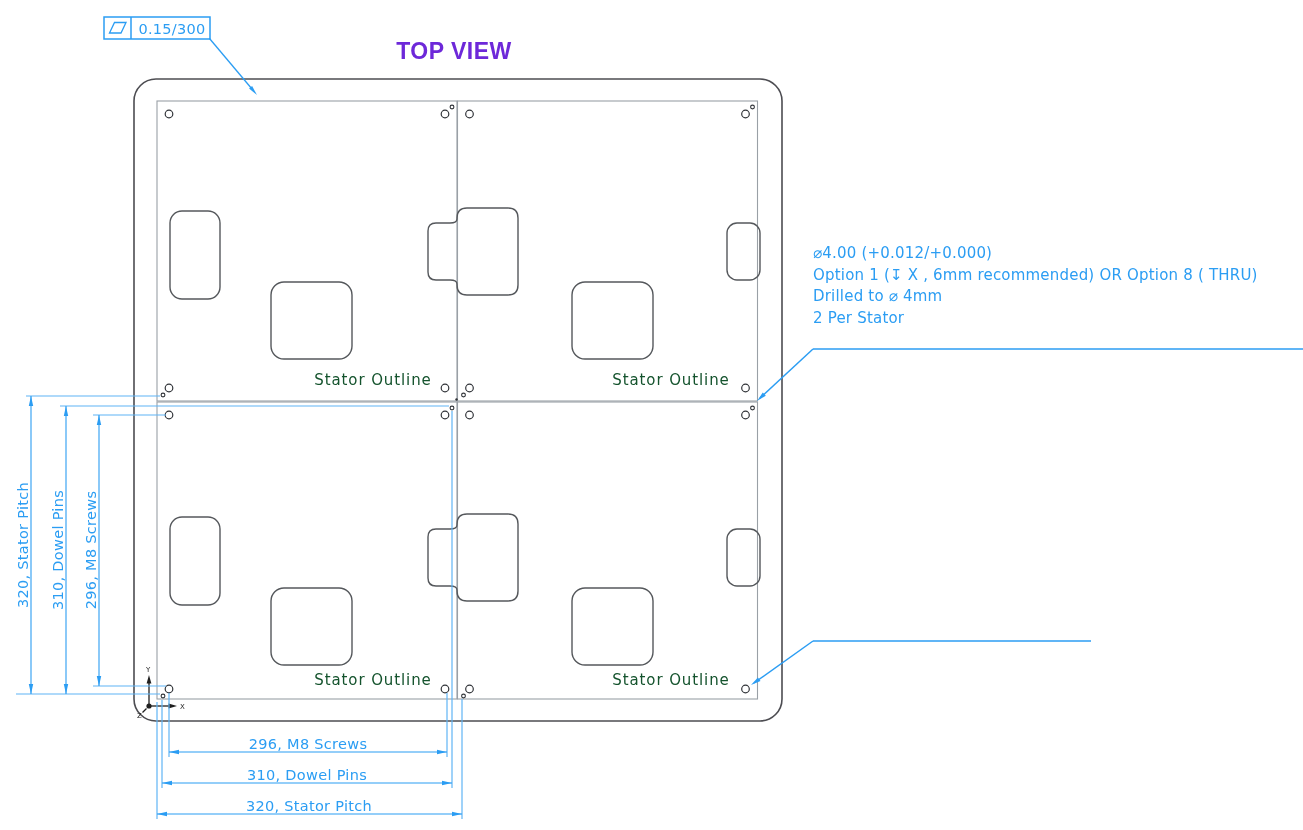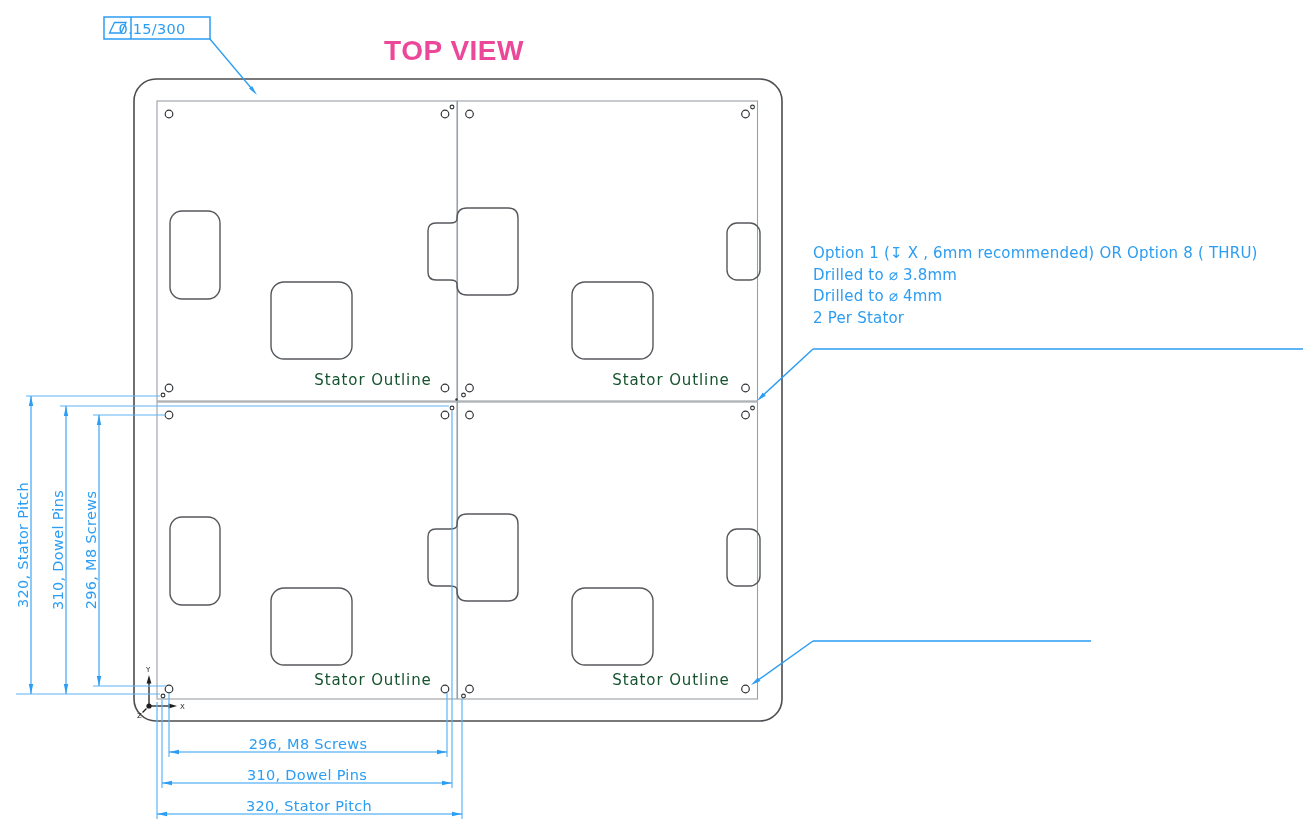--- a/index.html
+++ b/index.html
@@ -1,20 +1,20 @@
 <!DOCTYPE html>
 <html><head>
 <meta charset="utf-8">
 <style>
   html,body{margin:0;padding:0;background:#ffffff;}
   .canvas{position:relative;width:1303px;height:830px;background:#ffffff;overflow:hidden;
           font-family:"DejaVu Sans","Liberation Sans",sans-serif;}
   svg.linework{position:absolute;left:0;top:0;}
   .txt{position:absolute;white-space:nowrap;}
-  .title{font-size:28px;font-weight:bold;color:#ec4899;letter-spacing:0.5px;
+  .title{font-size:23px;font-weight:bold;color:#6d28d9;letter-spacing:0.5px;
          transform:translate(-50%,-50%);font-family:"Liberation Sans",sans-serif;}
   .fcf-value{font-size:14.5px;color:#2b9df3;transform:translate(-50%,-50%);letter-spacing:0.3px;}
   .stator-label{font-size:15px;color:#14532d;letter-spacing:0.9px;transform:translate(-50%,-50%);}
   .dim-label{font-size:14.5px;color:#2b9df3;letter-spacing:0.3px;transform:translate(-50%,-50%);}
   .dim-label.vert{transform:translate(-50%,-50%) rotate(-90deg);}
   .note{position:absolute;color:#2b9df3;font-size:15px;letter-spacing:0.2px;}
   .note .line{height:21.5px;line-height:21.5px;}
 </style>
 </head>
 <body>
@@ -152,36 +152,36 @@
     <polygon points="757,401 762.8,392.6 765.8,395.8" stroke="none"></polygon>
 
     <line x1="813" y1="641" x2="1091" y2="641"></line>
     <line x1="813" y1="641" x2="754" y2="683"></line>
     <polygon points="751,685 757.9,677.4 760.5,681" stroke="none"></polygon>
   </g>
 </svg>
 
 <div class="txt title" style="left:454px;top:51px;">TOP VIEW</div>
 
-<div class="txt fcf-value" style="left:152px;top:28.5px;">0.15/300</div>
+<div class="txt fcf-value" style="left:172px;top:28.5px;">0.15/300</div>
 
 <div class="txt stator-label" style="left:373px;top:380px;">Stator Outline</div>
 <div class="txt stator-label" style="left:671px;top:380px;">Stator Outline</div>
 <div class="txt stator-label" style="left:373px;top:680px;">Stator Outline</div>
 <div class="txt stator-label" style="left:671px;top:680px;">Stator Outline</div>
 
 <div class="txt dim-label vert" style="left:23px;top:545px;">320, Stator Pitch</div>
 <div class="txt dim-label vert" style="left:58px;top:550px;">310, Dowel Pins</div>
 <div class="txt dim-label vert" style="left:91px;top:550px;">296, M8 Screws</div>
 
 <div class="txt dim-label" style="left:308px;top:744px;">296, M8 Screws</div>
 <div class="txt dim-label" style="left:307px;top:775px;">310, Dowel Pins</div>
 <div class="txt dim-label" style="left:309px;top:806px;">320, Stator Pitch</div>
 
 <div class="note" style="left:813px;top:243px;">
+  <div class="line">⌀4.00 (+0.012/+0.000)</div>
   <div class="line">Option 1 (↧ X , 6mm recommended) OR Option 8 ( THRU)</div>
-  <div class="line">Drilled to ⌀ 3.8mm</div>
   <div class="line">Drilled to ⌀ 4mm</div>
   <div class="line">2 Per Stator</div>
 </div>
 
 
 </div>
 
 </body></html>

